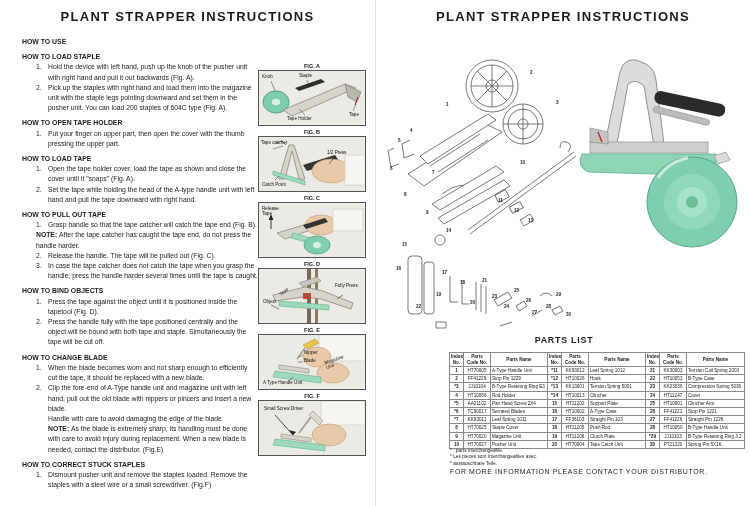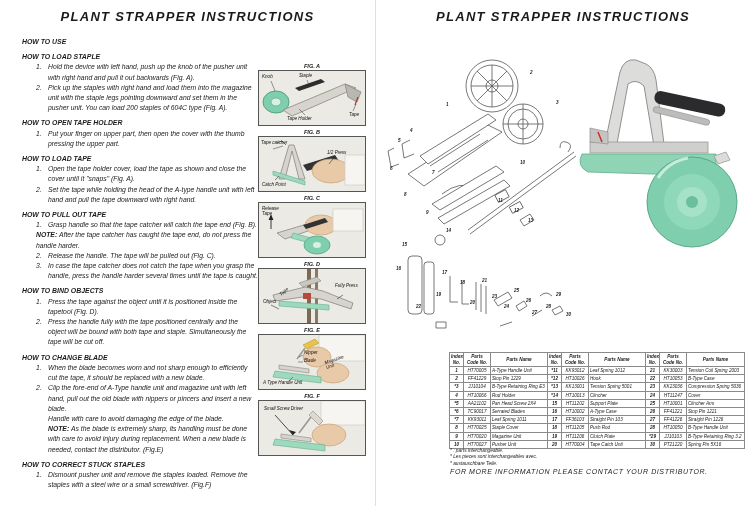--- a/index.html
+++ b/index.html
@@ -1,17 +1,17 @@
 <!DOCTYPE html>
 <html><head>
 <meta charset="utf-8">
 <style>
   html,body{margin:0;padding:0;background:#fff;}
   .sheet{position:relative;width:750px;height:506px;background:#ffffff;overflow:hidden;
-         font-family:"Liberation Sans",sans-serif;color:#1a1a1a;font-style:italic;}
+         font-family:"Liberation Sans",sans-serif;color:#1a1a1a;}
   .page{position:absolute;top:0;height:506px;width:375px;}
   .page-left{left:0;}
   .page-right{left:375px;border-left:1px solid #e0e0e0;box-sizing:border-box;}
   .page-title{position:absolute;top:9px;left:0;right:0;text-align:center;
               font-size:13px;font-weight:bold;letter-spacing:1.3px;white-space:nowrap;}
   
   .instructions{position:absolute;left:22px;top:37px;width:236px;font-size:6.8px;line-height:10.2px;}
   .sec-heading{font-weight:bold;font-size:6.9px;margin:5px 0 0 0;}
   .sec-heading:first-child{margin-top:0;}
   .line{display:flex;}
@@ -330,20 +330,21 @@
         <path d="M18,106 Q12,118 24,124 L152,128 L152,106 Z" fill="#8fd4b4" stroke="#5fae8c" stroke-width="0.8"></path>
         <circle cx="128" cy="154" r="45" fill="#7fcfae" stroke="#57a988" stroke-width="1"></circle>
         <circle cx="128" cy="154" r="28" fill="#8fd8ba"></circle>
         <circle cx="128" cy="154" r="15" fill="#a5e2c8"></circle>
         <circle cx="128" cy="154" r="6" fill="#6bbf9a"></circle>
         <path d="M94,130 a45,45 0 0 1 30,-20" fill="none" stroke="#d9f2e6" stroke-width="3" opacity="0.8"></path>
         <polygon points="150,108 162,104 166,112 154,116" fill="#dcdcda" stroke="#909090" stroke-width="0.7"></polygon>
       </svg>
     </div>
 
+    <div class="parts-heading">PARTS LIST</div>
 
     <table class="parts-table">
       <colgroup>
         <col style="width:14px">
           <col style="width:27px">
           <col style="width:57px">
         <col style="width:14px">
           <col style="width:27px">
           <col style="width:57px">
         <col style="width:14px">

